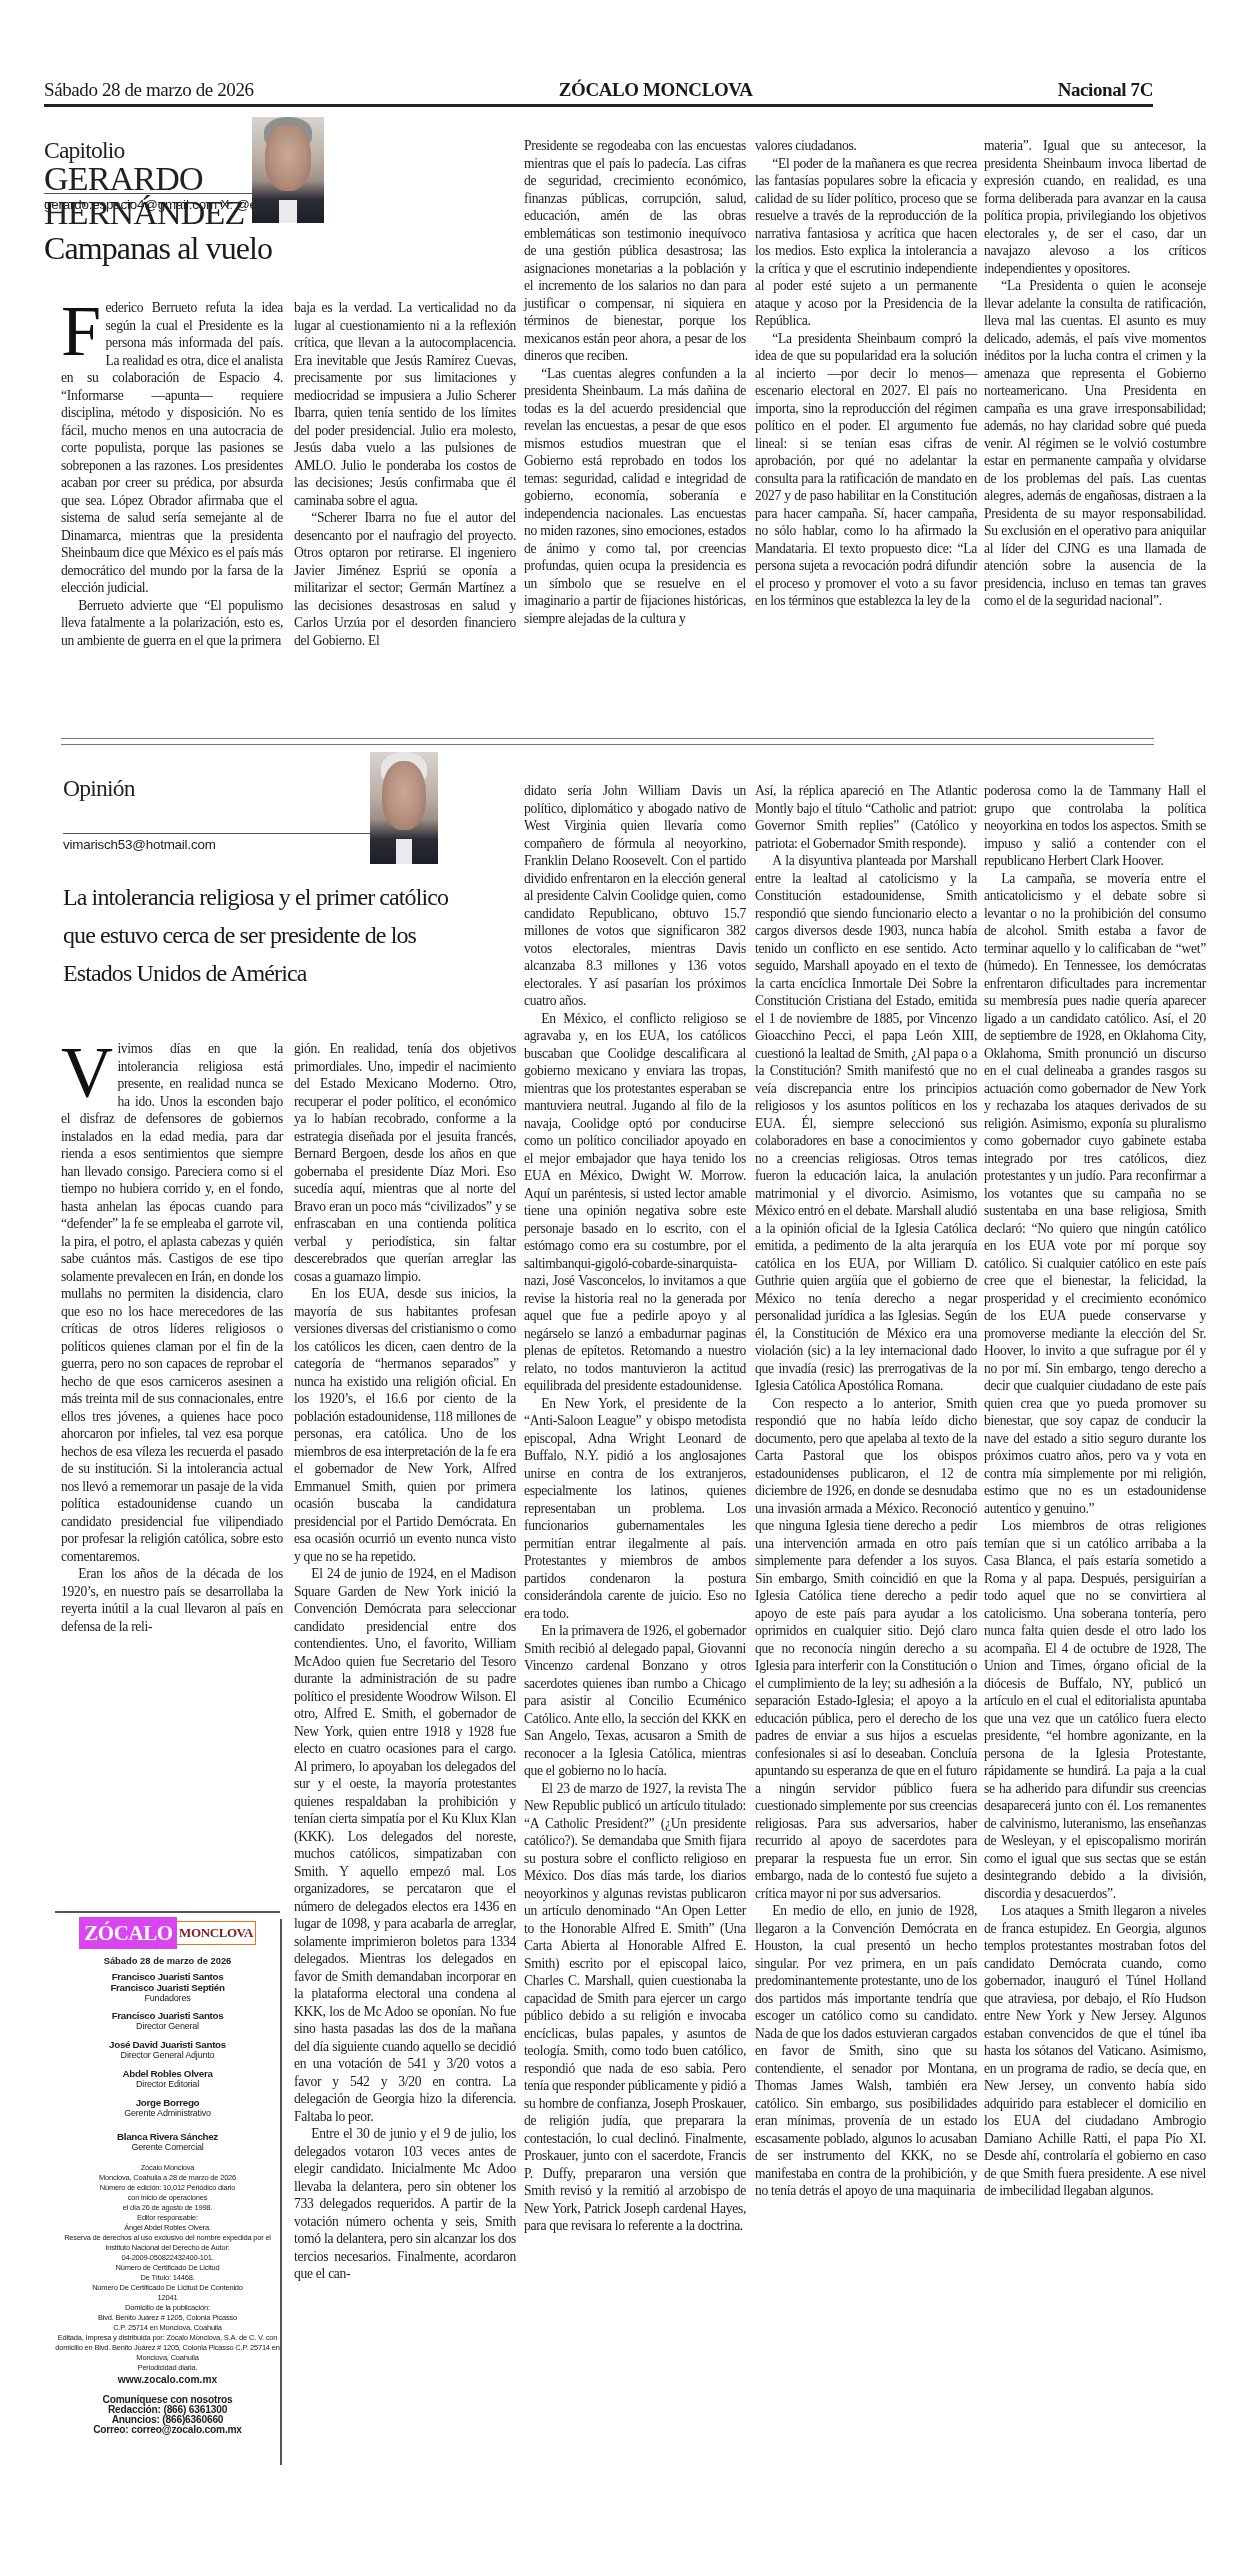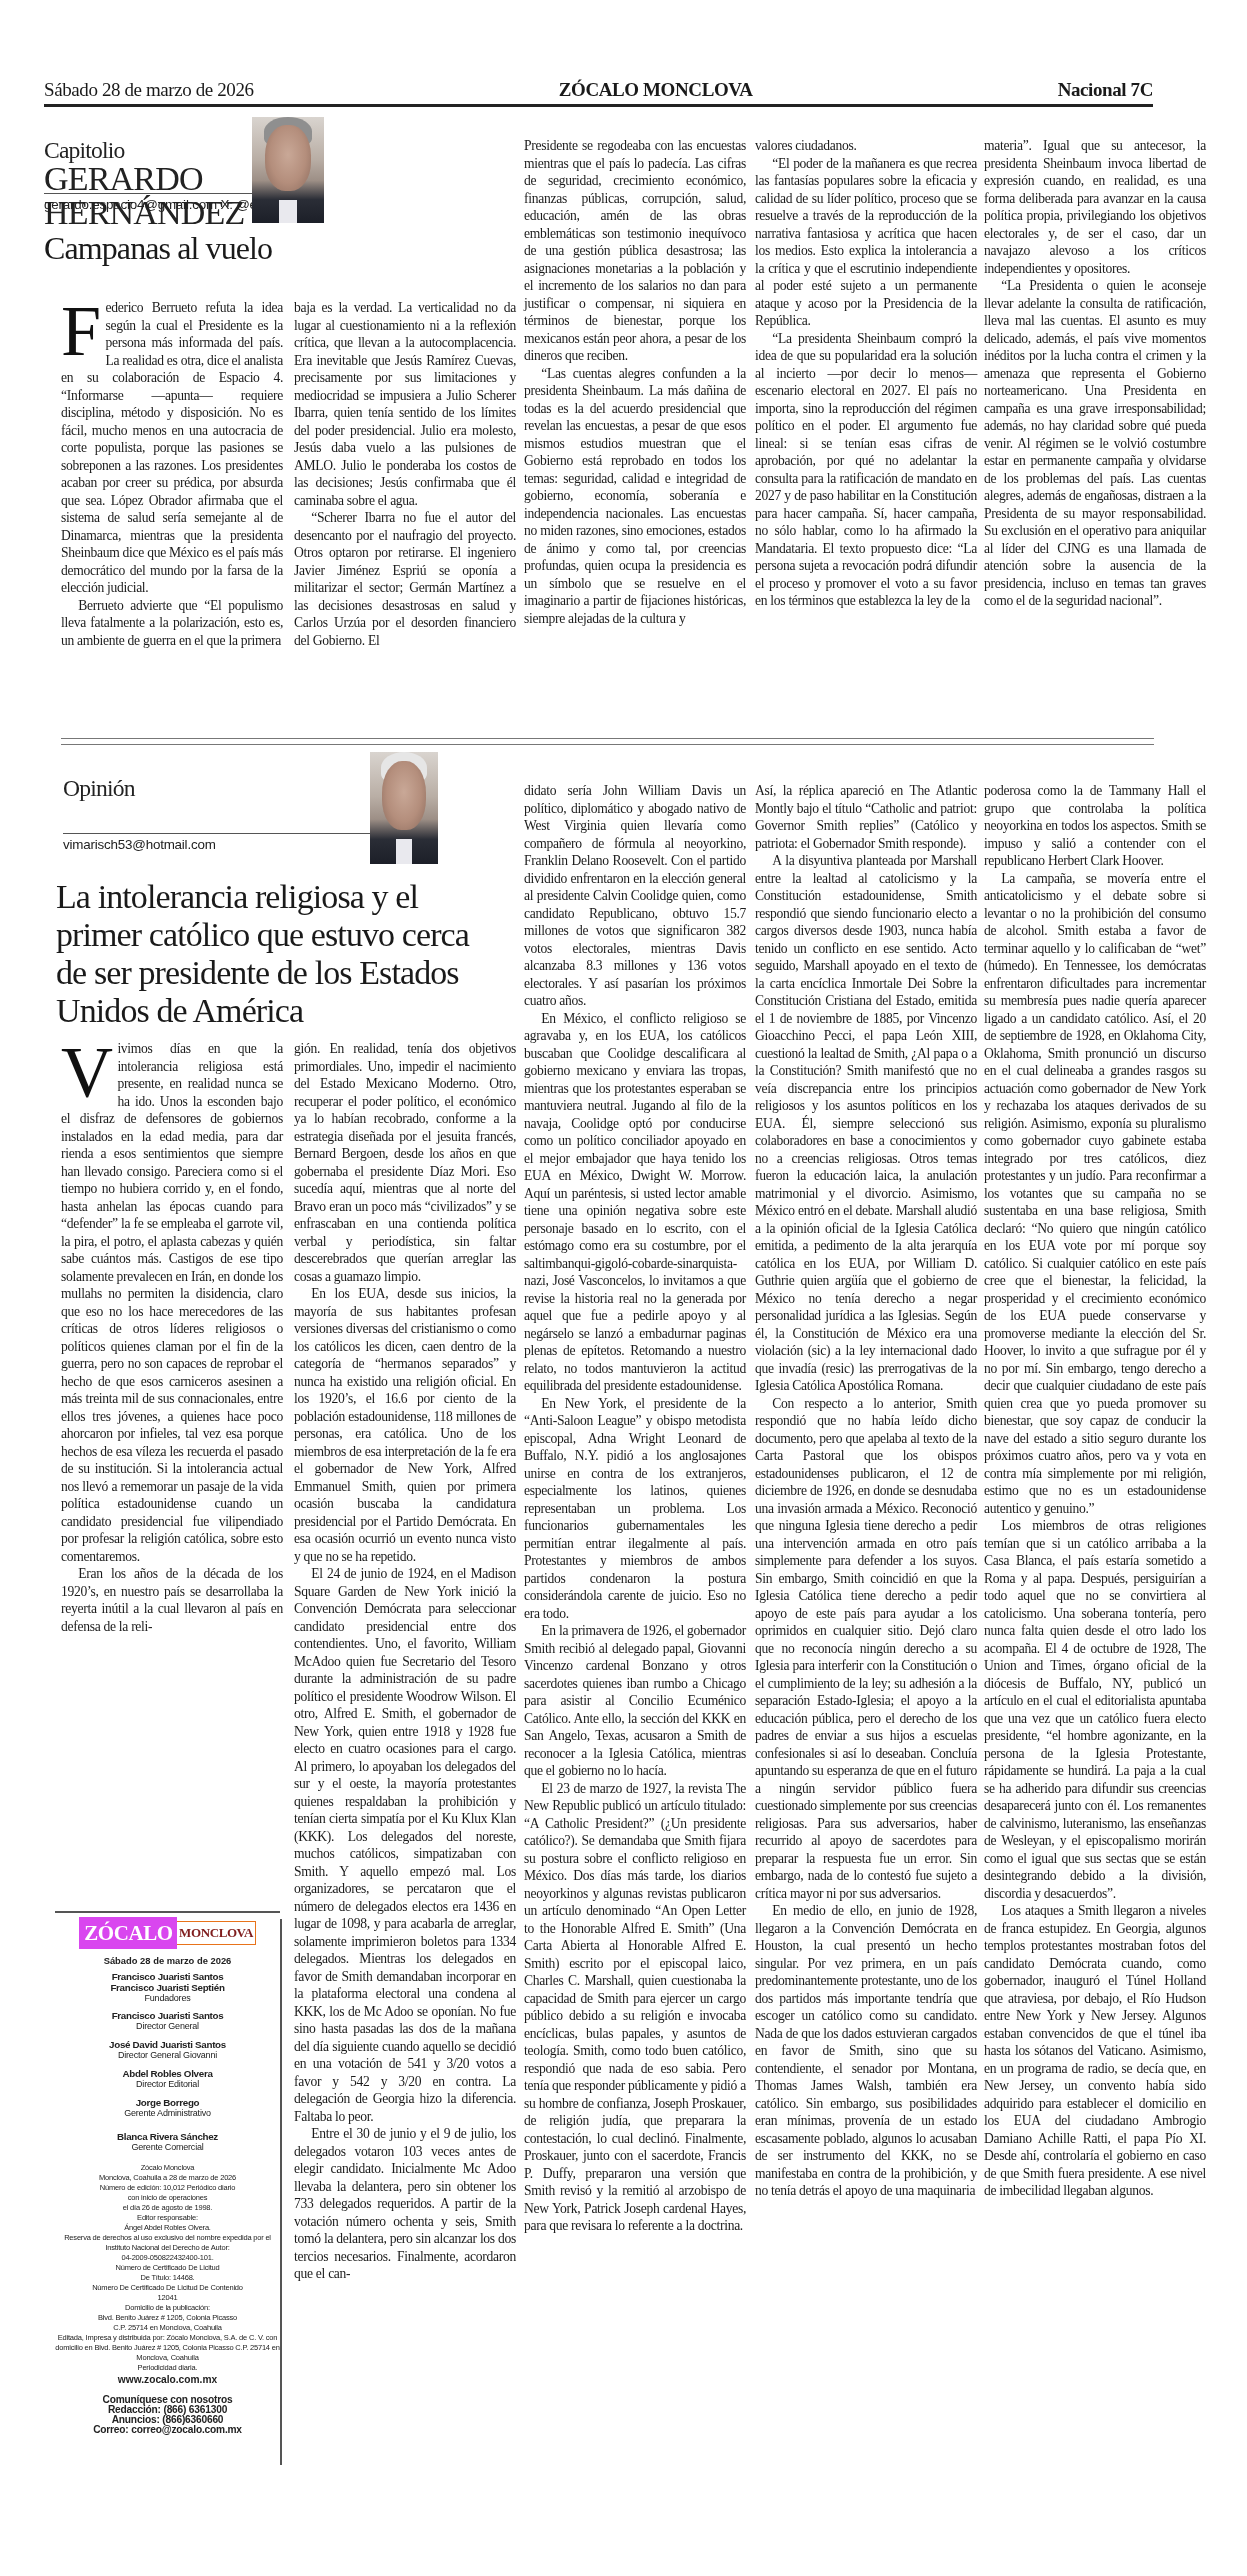--- a/index.html
+++ b/index.html
@@ -97,21 +97,21 @@
   <div class="col-head" style="left:63px; top:775px; width:338px;">
     <div class="kicker">Opinión</div>
   </div>
   <div class="rule" style="position:absolute; left:63px; top:833px; width:374px;"></div>
   <div class="contact" style="position:absolute; left:63px; top:837px;">vimarisch53@hotmail.com</div>
   <div class="photo" style="left:370px; top:752px; width:68px; height:112px;">
     <div class="hair white"></div>
       <div class="face"></div>
       <div class="shirt"></div>
   </div>
-  <div class="headline" style="position:absolute; left:56px; top:878px; width:417px; font-size:34px; line-height:38px;">La intolerancia religiosa y el primer católico que estuvo cerca de ser presidente de los Estados Unidos de América</div>
+  <div class="headline" style="position:absolute; left:63px; top:878px; width:417px; font-size:24px; line-height:38px;">La intolerancia religiosa y el primer católico que estuvo cerca de ser presidente de los Estados Unidos de América</div>
 
   <div class="col" style="left:61px; top:1040px; width:222px;">
     <p class="noind"><span class="dropcap">V</span><span>ivimos días en que la intolerancia religiosa está presente, en realidad nunca se ha ido. Unos la esconden bajo el disfraz de defensores de gobiernos instalados en la edad media, para dar rienda a esos sentimientos que siempre han llevado consigo. Pareciera como si el tiempo no hubiera corrido y, en el fondo, hasta anhelan las épocas cuando para “defender” la fe se empleaba el garrote vil, la pira, el potro, el aplasta cabezas y quién sabe cuántos más. Castigos de ese tipo solamente prevalecen en Irán, en donde los mullahs no permiten la disidencia, claro que eso no los hace merecedores de las críticas de otros líderes religiosos o políticos quienes claman por el fin de la guerra, pero no son capaces de reprobar el hecho de que esos carniceros asesinen a más treinta mil de sus connacionales, entre ellos tres jóvenes, a quienes hace poco ahorcaron por infieles, tal vez esa porque hechos de esa víleza les recuerda el pasado de su institución. Si la intolerancia actual nos llevó a rememorar un pasaje de la vida política estadounidense cuando un candidato presidencial fue vilipendiado por profesar la religión católica, sobre esto comentaremos.</span></p>
     <p>Eran los años de la década de los 1920’s, en nuestro país se desarrollaba la reyerta inútil a la cual llevaron al país en defensa de la reli-</p>
   </div>
 
   <div class="col" style="left:294px; top:1040px; width:222px;">
     <p class="noind">gión. En realidad, tenía dos objetivos primordiales. Uno, impedir el nacimiento del Estado Mexicano Moderno. Otro, recuperar el poder político, el económico ya lo habían recobrado, conforme a la estrategia diseñada por el jesuita francés, Bernard Bergoen, desde los años en que gobernaba el presidente Díaz Mori. Eso sucedía aquí, mientras que al norte del Bravo eran un poco más “civilizados” y se enfrascaban en una contienda política verbal y periodística, sin faltar descerebrados que querían arreglar las cosas a guamazo limpio.</p>
     <p>En los EUA, desde sus inicios, la mayoría de sus habitantes profesan versiones diversas del cristianismo o como los católicos les dicen, caen dentro de la categoría de “hermanos separados” y nunca ha existido una religión oficial. En los 1920’s, el 16.6 por ciento de la población estadounidense, 118 millones de personas, era católica. Uno de los miembros de esa interpretación de la fe era el gobernador de New York, Alfred Emmanuel Smith, quien por primera ocasión buscaba la candidatura presidencial por el Partido Demócrata. En esa ocasión ocurrió un evento nunca visto y que no se ha repetido.</p>
     <p>El 24 de junio de 1924, en el Madison Square Garden de New York inició la Convención Demócrata para seleccionar candidato presidencial entre dos contendientes. Uno, el favorito, William McAdoo quien fue Secretario del Tesoro durante la administración de su padre político el presidente Woodrow Wilson. El otro, Alfred E. Smith, el gobernador de New York, quien entre 1918 y 1928 fue electo en cuatro ocasiones para el cargo. Al primero, lo apoyaban los delegados del sur y el oeste, la mayoría protestantes quienes respaldaban la prohibición y tenían cierta simpatía por el Ku Klux Klan (KKK). Los delegados del noreste, muchos católicos, simpatizaban con Smith. Y aquello empezó mal. Los organizadores, se percataron que el número de delegados electos era 1436 en lugar de 1098, y para acabarla de arreglar, solamente imprimieron boletos para 1334 delegados. Mientras los delegados en favor de Smith demandaban incorporar en la plataforma electoral una condena al KKK, los de Mc Adoo se oponían. No fue sino hasta pasadas las dos de la mañana del día siguiente cuando aquello se decidió en una votación de 541 y 3/20 votos a favor y 542 y 3/20 en contra. La delegación de Georgia hizo la diferencia. Faltaba lo peor.</p>
@@ -147,21 +147,21 @@
       <span class="l2">MONCLOVA</span>
   </div>
   <div class="mh-date">Sábado 28 de marzo de 2026</div>
   <div class="mh-name">Francisco Juaristi Santos</div>
   <div class="mh-name">Francisco Juaristi Septién</div>
   <div class="mh-role">Fundadores</div>
 
   <div class="mh-name">Francisco Juaristi Santos</div>
   <div class="mh-role">Director General</div>
   <div class="mh-name">José David Juaristi Santos</div>
-  <div class="mh-role">Director General Giovanni</div>
+  <div class="mh-role">Director General Adjunto</div>
   <div class="mh-name">Abdel Robles Olvera</div>
   <div class="mh-role">Director Editorial</div>
   <div class="mh-name">Jorge Borrego</div>
   <div class="mh-role" style="margin-bottom:12.6px;">Gerente Administrativo</div>
   <div class="mh-name">Blanca Rivera Sánchez</div>
   <div class="mh-role" style="margin-bottom:11px;">Gerente Comercial</div>
 
   <div class="mh-small">
     <div>Zócalo Monclova</div>
     <div>Monclova, Coahuila a 28 de marzo de 2026</div>

